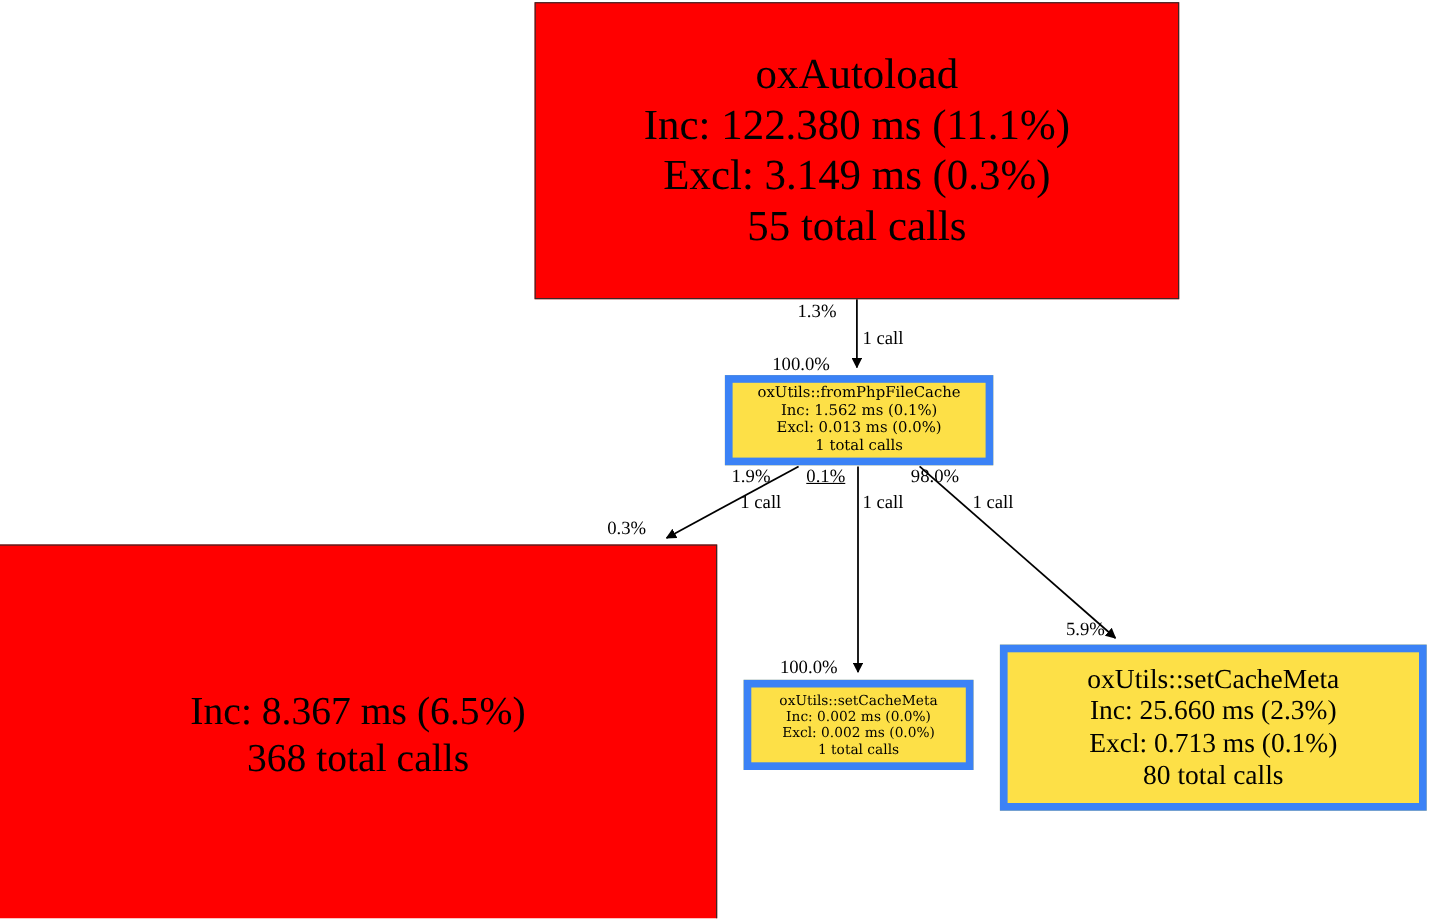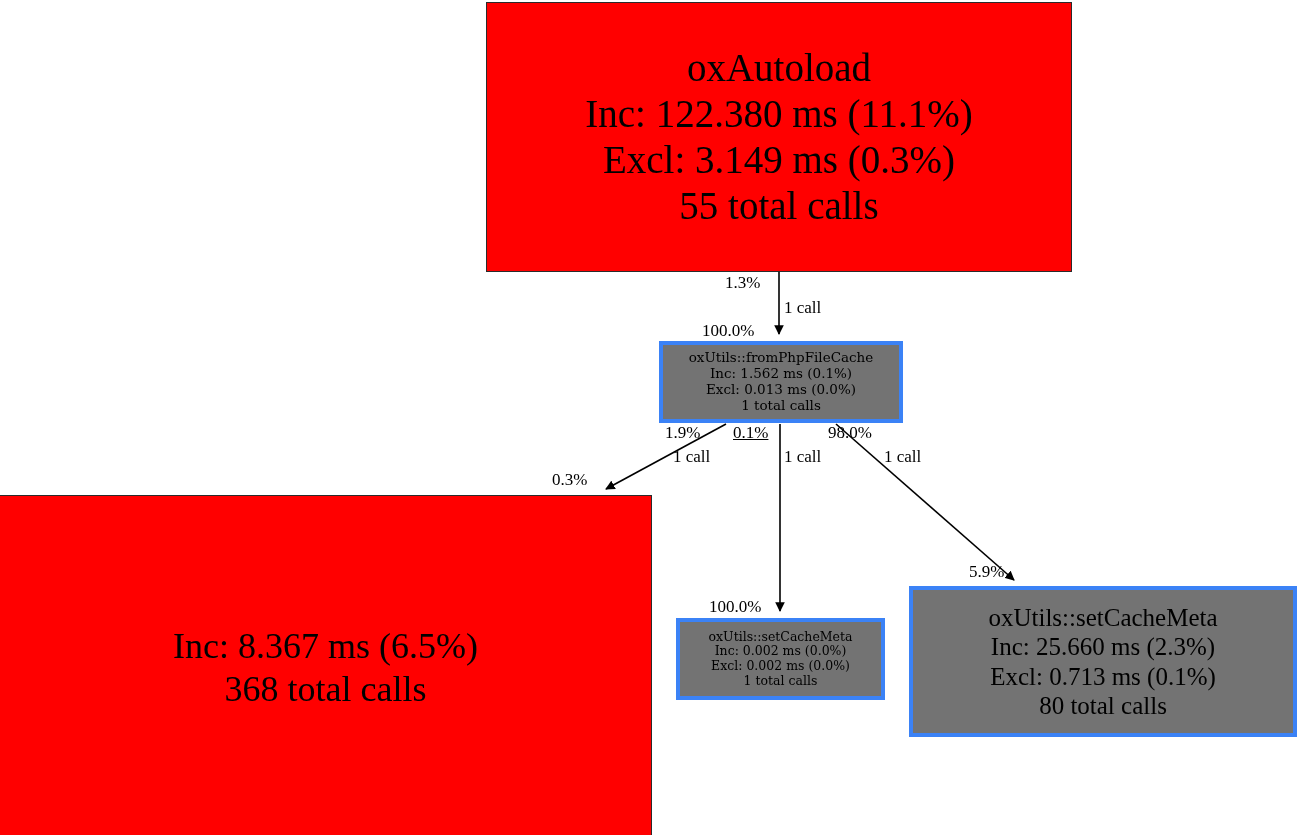--- a/index.html
+++ b/index.html
@@ -41,22 +41,22 @@
   .node .line {
     display: block;
   }
   
   .node.hot {
     background: #ff0000;
     border: 1px solid #2b2b2b;
   }
   
   .node.cold {
-    background: #737373;
-    border: 4px solid #3b82f6;
+    background: #fde047;
+    border: 7px solid #3b82f6;
   }
 
   
   #node-oxautoload {
     left: 486px; top: 2px; width: 586px; height: 270px;
     font-size: 39px;
   }
   #node-fromphpfilecache {
     left: 659px; top: 341px; width: 244px; height: 82px;
     font-size: 13.5px;

